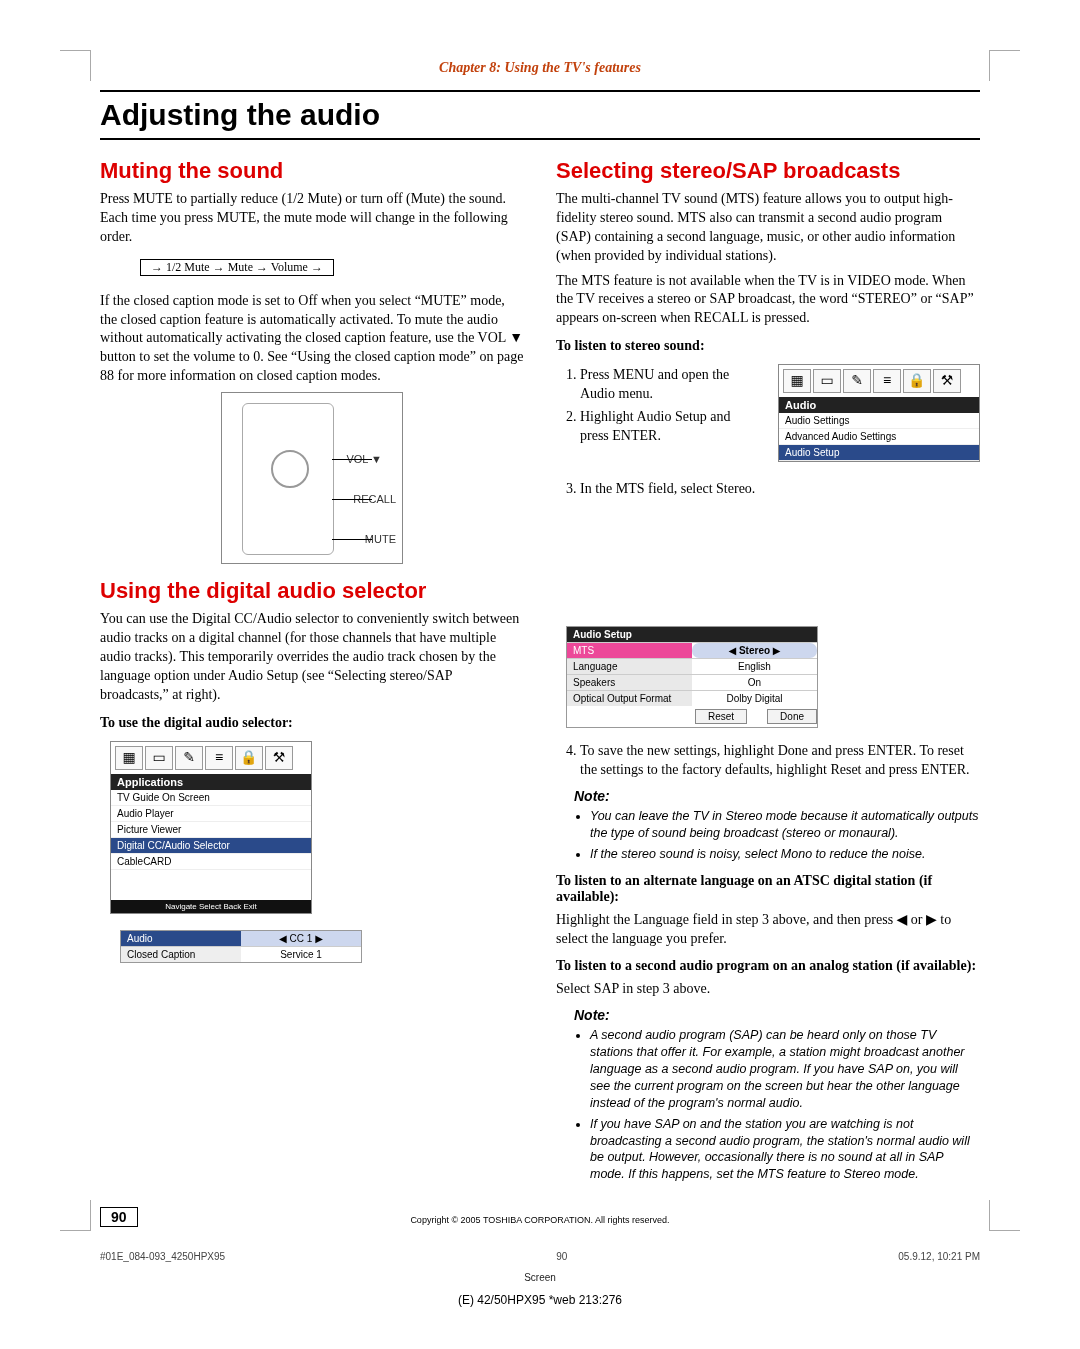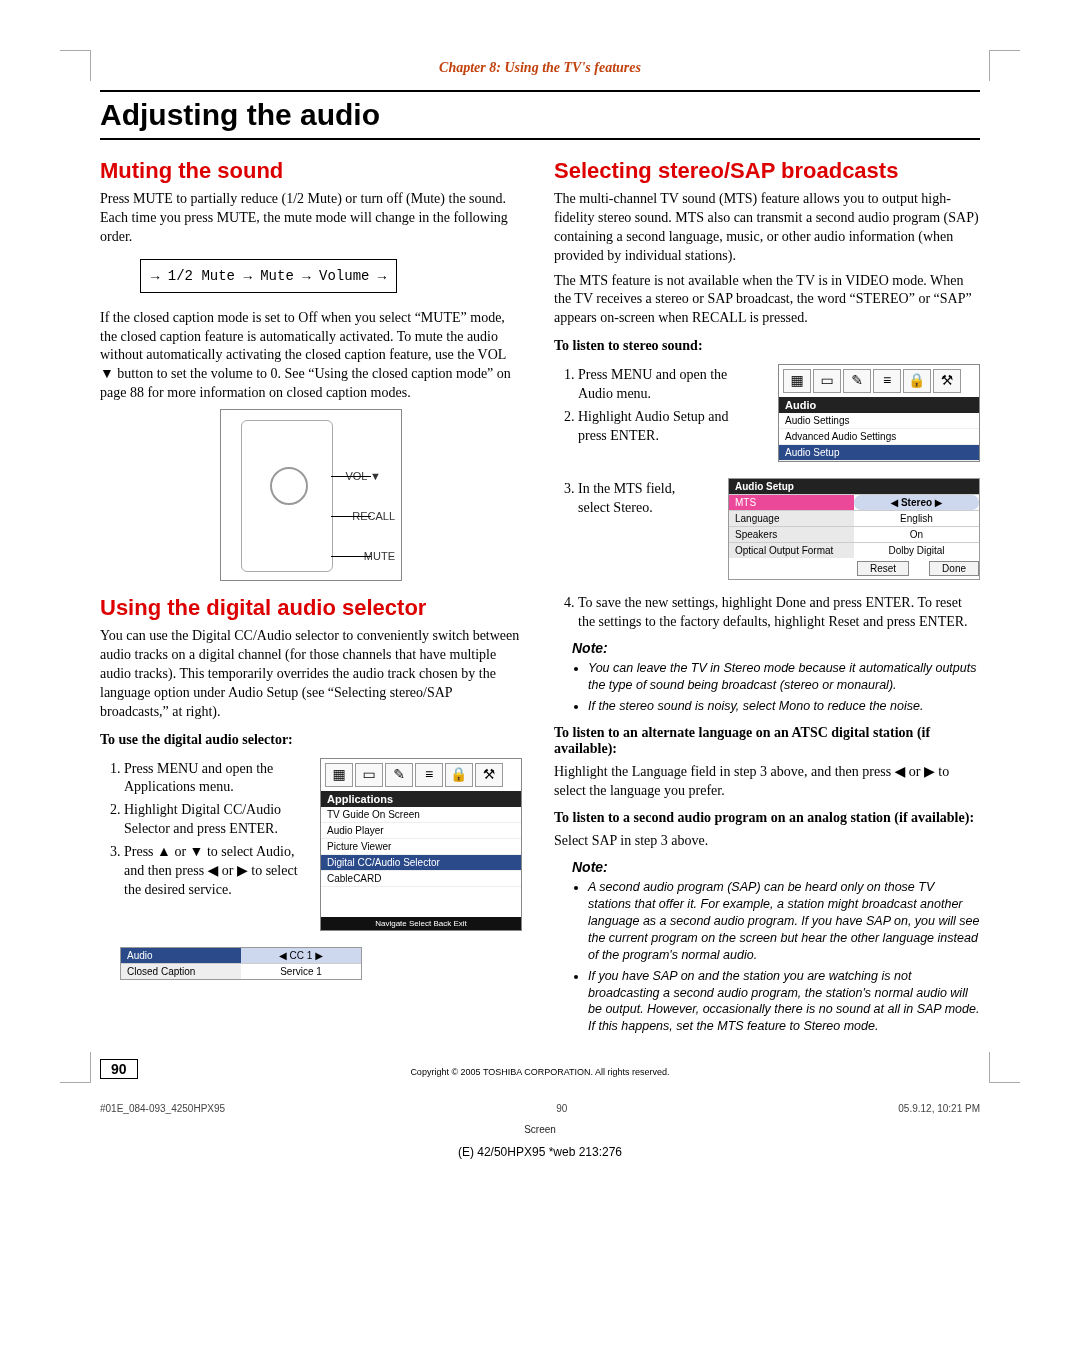--- a/index.html
+++ b/index.html
@@ -52,25 +52,24 @@
     font-weight: bold;
     margin: 14px 0 6px 0;
   }
   p.body, li, .list-text {
     font-size: 14px;
     line-height: 1.35;
   }
   p.body { margin: 6px 0; }
   .cycle-box {
     border: 1px solid #000;
-    padding: 8px 10px;
+    padding: 0 10px;
     display: inline-block;
-    font-size: 14px;
+    font-size: 12px;
     margin: 6px 0 10px 40px;
-    font-family: Liberation Mono, monospace;
   }
   .bold-run {
     font-weight: bold;
     font-size: 14px;
     margin: 10px 0 4px 0;
   }
   ol.steps {
     padding-left: 24px;
     margin: 4px 0;
   }
@@ -199,25 +198,20 @@
         <div style="position:absolute;left:110px;top:66px;width:40px;border-top:1px solid #000;"></div>
         <div style="position:absolute;left:110px;top:106px;width:40px;border-top:1px solid #000;"></div>
         <div style="position:absolute;left:110px;top:146px;width:40px;border-top:1px solid #000;"></div>
       </div>
 
       <h2 class="subhead">Using the digital audio selector</h2>
       <p class="body">You can use the Digital CC/Audio selector to conveniently switch between audio tracks on a digital channel (for those channels that have multiple audio tracks). This temporarily overrides the audio track chosen by the language option under Audio Setup (see “Selecting stereo/SAP broadcasts,” at right).</p>
       <div class="bold-run">To use the digital audio selector:</div>
 
       <div style="display:flex; gap:10px; align-items:flex-start;">
-        <ol class="steps" style="flex:1;">
-          <li>Press MENU and open the Applications menu.</li>
-          <li>Highlight Digital CC/Audio Selector and press ENTER.</li>
-          <li>Press ▲ or ▼ to select Audio, and then press ◀ or ▶ to select the desired service.</li>
-        </ol>
         <div class="figure" style="width:200px;">
           <div class="tabbar">
             <div class="tab">▦</div>
             <div class="tab">▭</div>
             <div class="tab">✎</div>
             <div class="tab">≡</div>
             <div class="tab">🔒</div>
             <div class="tab">⚒</div>
           </div>
           <div class="menuhead">Applications</div>
@@ -263,21 +257,21 @@
             <div class="tab">🔒</div>
             <div class="tab">⚒</div>
           </div>
           <div class="menuhead">Audio</div>
           <div class="menuitem">Audio Settings</div>
           <div class="menuitem">Advanced Audio Settings</div>
           <div class="menuitem sel">Audio Setup</div>
         </div>
       </div>
 
-      <div style="display:flex; gap:10px; align-items:flex-start;">
+      <div style="display:flex; gap:10px; align-items:flex-start;flex-direction:column;">
         <ol class="steps" start="3" style="flex:0 0 130px;">
           <li>In the MTS field, select Stereo.</li>
         </ol>
         <div class="small-table">
           <div class="hdr">Audio Setup</div>
           <div class="row hl">
             <div class="c1">MTS</div>
             <div class="c2"><span class="tri">◀</span> <span style="font-weight:bold;">Stereo</span> <span class="tri">▶</span></div>
           </div>
           <div class="row">

